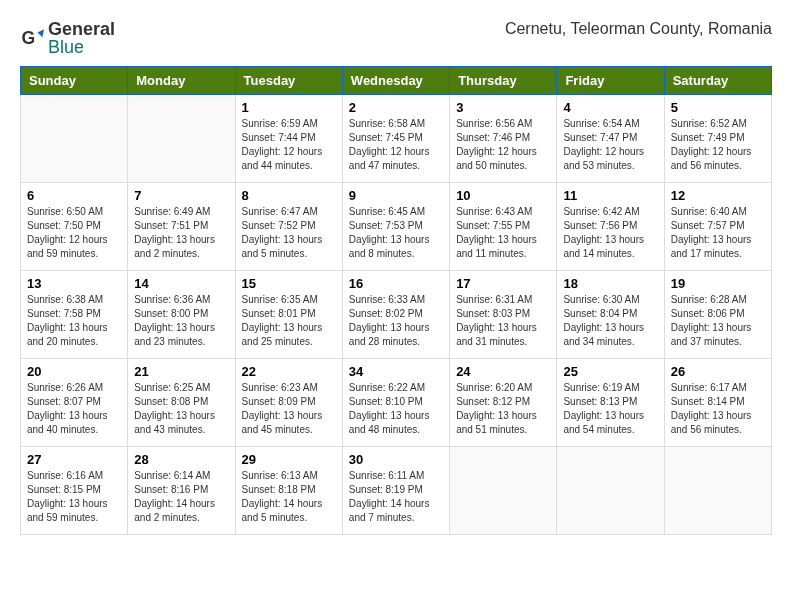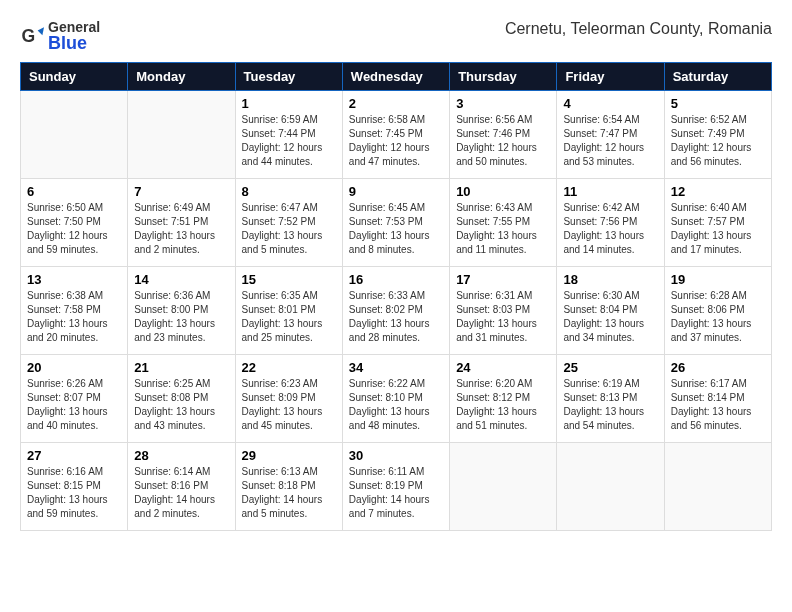--- a/index.html
+++ b/index.html
@@ -15,29 +15,29 @@
       justify-content: space-between;
       align-items: flex-start;
       margin-bottom: 10px;
     }
     .logo {
       display: flex;
       align-items: center;
       gap: 4px;
     }
     .logo-text-general {
-      font-size: 14px;
+      font-size: 18px;
       font-weight: bold;
       color: #333;
       line-height: 1;
     }
     .logo-text-blue {
       font-size: 18px;
-      font-weight: bold;
-      color: #1d4ed8;
+      font-weight: normal;
+      color: #0f766e;
       line-height: 1;
     }
     .logo-icon {
       width: 24px;
       height: 24px;
     }
     .title-section {
       text-align: right;
     }
     .month-title {
@@ -48,21 +48,21 @@
     .location-title {
       font-size: 16px;
       color: #333;
     }
     .calendar {
       width: 100%;
       border-collapse: collapse;
       border: 1px solid #ccc;
     }
     .calendar th {
-      background-color: #0f172a;
+      background-color: #4d7c0f;
       color: white;
       text-align: left;
       padding: 6px 8px;
       font-size: 13px;
       border: 1px solid #1565c0;
     }
     .calendar td {
       vertical-align: top;
       padding: 5px 6px;
       border: 1px solid #ddd;

